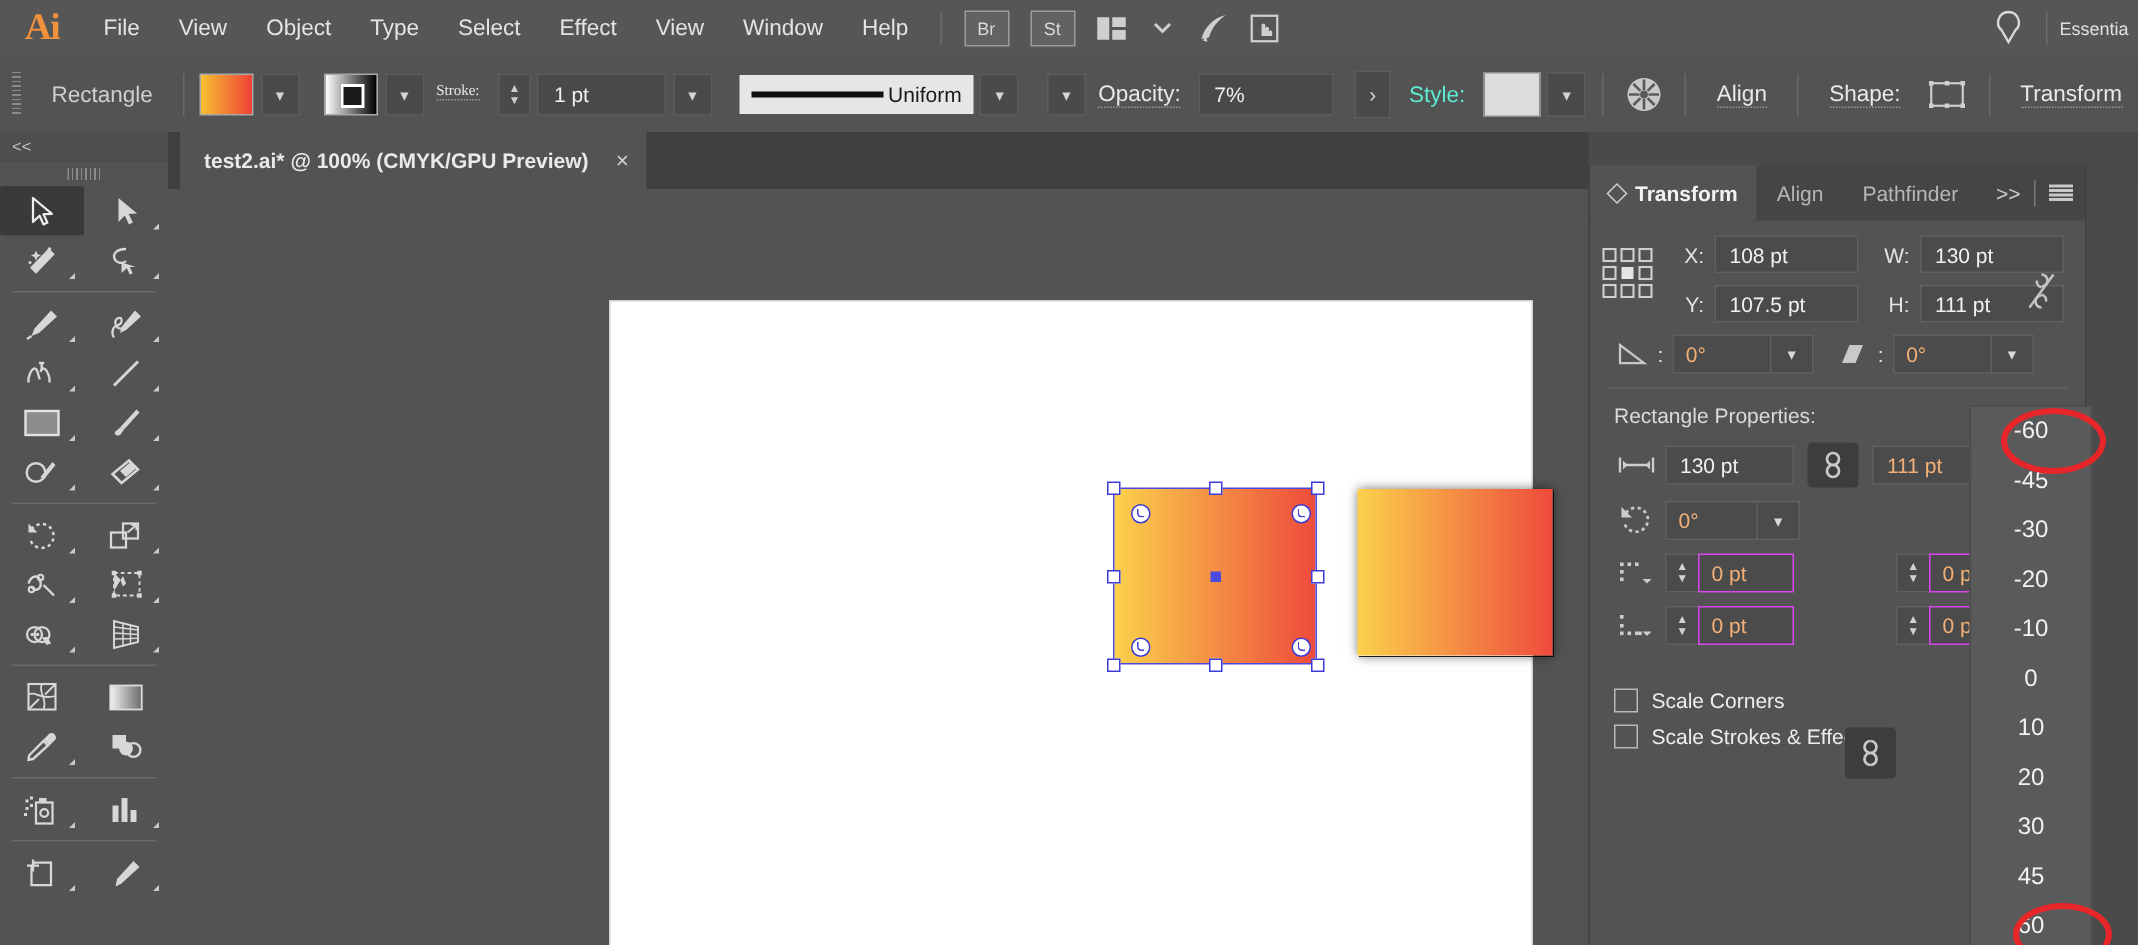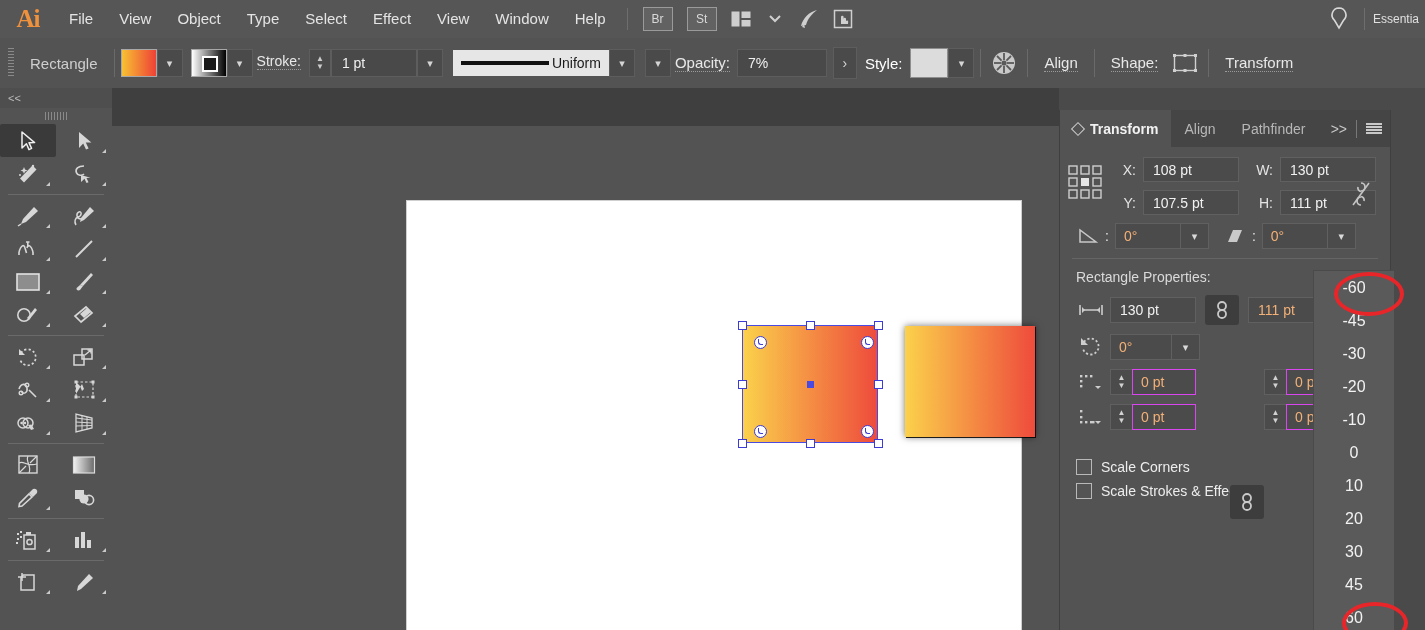--- a/index.html
+++ b/index.html
@@ -19,47 +19,47 @@
   .menu-item{padding:0 13px;height:38px;line-height:38px;font-size:15px;color:#e4e4e4;cursor:default;}
   .mb-sep{width:1px;height:22px;background:#6e6e6e;margin:0 8px;}
   .mb-btn{width:28px;height:22px;border:1px solid #9a9a9a;display:flex;align-items:center;
           justify-content:center;font-size:12px;color:#d9d9d9;margin:0 7px;background:#626262;}
   .mb-icon{width:30px;height:38px;display:flex;align-items:center;justify-content:center;margin:0 2px;}
   .spacer{flex:1;}
   .essentials{font-size:12px;color:#e0e0e0;padding-right:6px;}
 
   
   .controlbar{position:absolute;left:0;top:38px;width:1425px;height:50px;background:#535353;
-              display:flex;align-items:center;border-bottom:1px solid #3f3f3f;}
+              display:flex;align-items:center;border-bottom:1px solid #3f3f3f;justify-content:space-between;}
   .grip{width:6px;height:30px;margin:0 6px 0 8px;
         background:repeating-linear-gradient(to bottom,#8a8a8a 0 1px,transparent 1px 3px);}
   .cb-label{font-size:15px;color:#cfcfcf;padding:0 10px;}
   .cb-sep{width:1px;height:28px;background:#6a6a6a;margin:0 6px;}
   .swatch{width:34px;height:26px;border:1px solid #a8a8a8;}
   .sw-fill{background:linear-gradient(to right,#f7c133,#ef4136);}
   .sw-stroke{background:linear-gradient(to right,#ffffff,#000000);position:relative;}
   .sw-stroke:after{content:"";position:absolute;left:10px;top:6px;width:12px;height:12px;
                    border:2px solid #ffffff;background:#1a1a1a;}
   .chev{width:24px;height:26px;background:#4a4a4a;border:1px solid #5d5d5d;
         display:flex;align-items:center;justify-content:center;color:#d5d5d5;font-size:11px;}
-  .stroke-label{font-size:14px;color:#e8e8e8;border-bottom:1px dotted #9a9a9a;margin:0 8px 4px 4px;}
+  .stroke-label{font-size:10px;color:#e8e8e8;border-bottom:1px dotted #9a9a9a;margin:0 8px 4px 4px;font-family:Liberation Serif, serif;}
   .stepper{width:20px;height:26px;background:#4a4a4a;border:1px solid #5d5d5d;display:flex;
            flex-direction:column;align-items:center;justify-content:center;color:#ccc;font-size:8px;line-height:8px;}
   .numfield{height:26px;min-width:74px;background:#494949;border:1px solid #5d5d5d;color:#f0f0f0;
             font-size:14px;display:flex;align-items:center;padding-left:10px;}
   .profile{height:26px;width:148px;background:#e6e6e6;color:#191919;font-size:14px;display:flex;
            align-items:center;justify-content:flex-end;padding-right:8px;position:relative;}
   .profile .line{position:absolute;left:8px;top:11px;width:88px;height:4px;background:#111;}
   .profile.basic .line{height:3px;top:12px;}
   .opacity-lbl{font-size:15px;color:#e8e8e8;border-bottom:1px dotted #9a9a9a;margin:0 7px 0 4px;}
   .arrow-btn{width:22px;height:30px;background:#4a4a4a;border:1px solid #5d5d5d;display:flex;
              align-items:center;justify-content:center;color:#d5d5d5;font-size:14px;}
   .style-sw{width:36px;height:28px;background:#dcdcdc;border:1px solid #8e8e8e;}
   .cb-link{font-size:15px;color:#e8e8e8;border-bottom:1px dotted #9a9a9a;margin:0 10px;}
-  .cb-plain{font-size:15px;color:#ffffff;margin:6px 8px;}
+  .cb-plain{font-size:15px;color:#5eead4;margin:6px 8px;}
 
   
   .toolpanel{position:absolute;left:0;top:88px;width:112px;height:542px;background:#535353;
              border-right:1px solid #3a3a3a;}
   .tp-head{height:20px;display:flex;align-items:center;justify-content:flex-start;padding-left:8px;
            color:#bdbdbd;font-size:11px;background:#4e4e4e;}
   .tp-grip{height:16px;display:flex;align-items:center;justify-content:center;
            background:repeating-linear-gradient(to right,#8a8a8a 0 1px,transparent 1px 3px);
            background-size:22px 8px;background-repeat:no-repeat;background-position:center;}
   .tools{display:grid;grid-template-columns:56px 56px;}
@@ -508,20 +508,24 @@
       <div class="tool">
         <svg width="24" height="22" viewBox="0 0 24 22">
             <path d="M17 3 L21 7 L9 18 L5 20 L6 15 Z" fill="#d7d7d7"></path>
           </svg>
         <span class="corner"></span>
       </div>
     </div>
   </div>
 
   <div class="tabstrip">
+    <div class="doctab">
+      <span class="doctab-title">test2.ai* @ 100% (CMYK/GPU Preview)</span>
+      <span class="doctab-close">×</span>
+    </div>
     <div class="collapse-r">&lt;&lt;</div>
   </div>
 
   <div class="canvaswrap">
     <div class="artboard">
       <div class="rect-shape rect-b"></div>
       <div class="rect-shape rect-a"></div>
 
       <div class="selbox"></div>
       <div class="handle" style="left:331px;top:120px;"></div>

